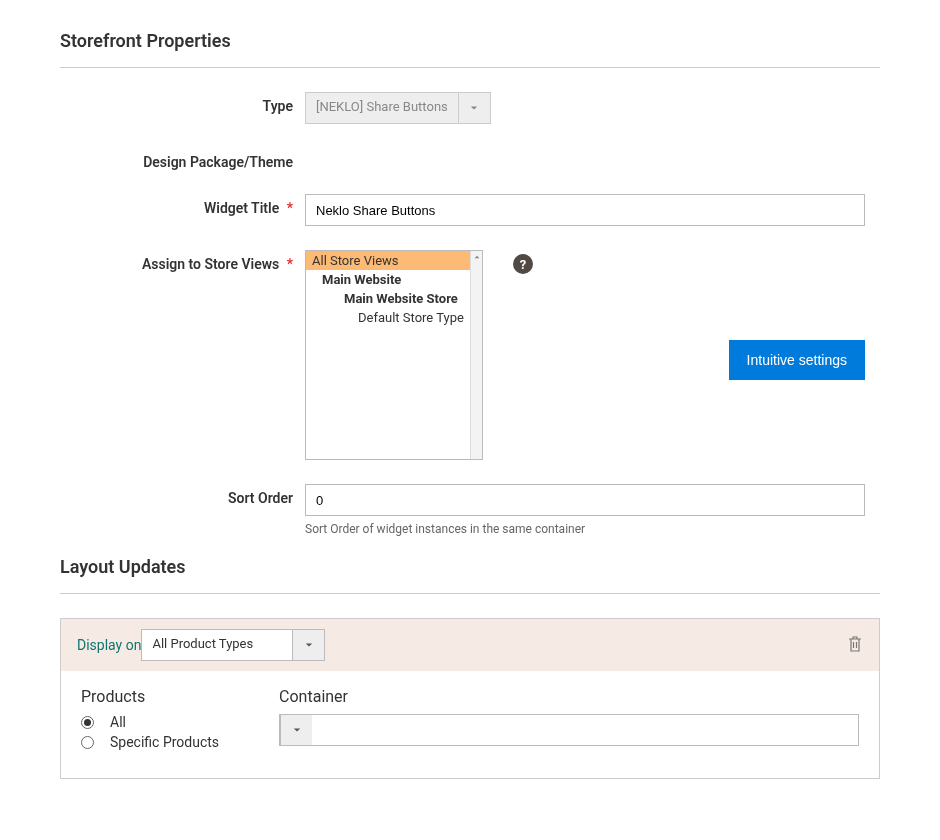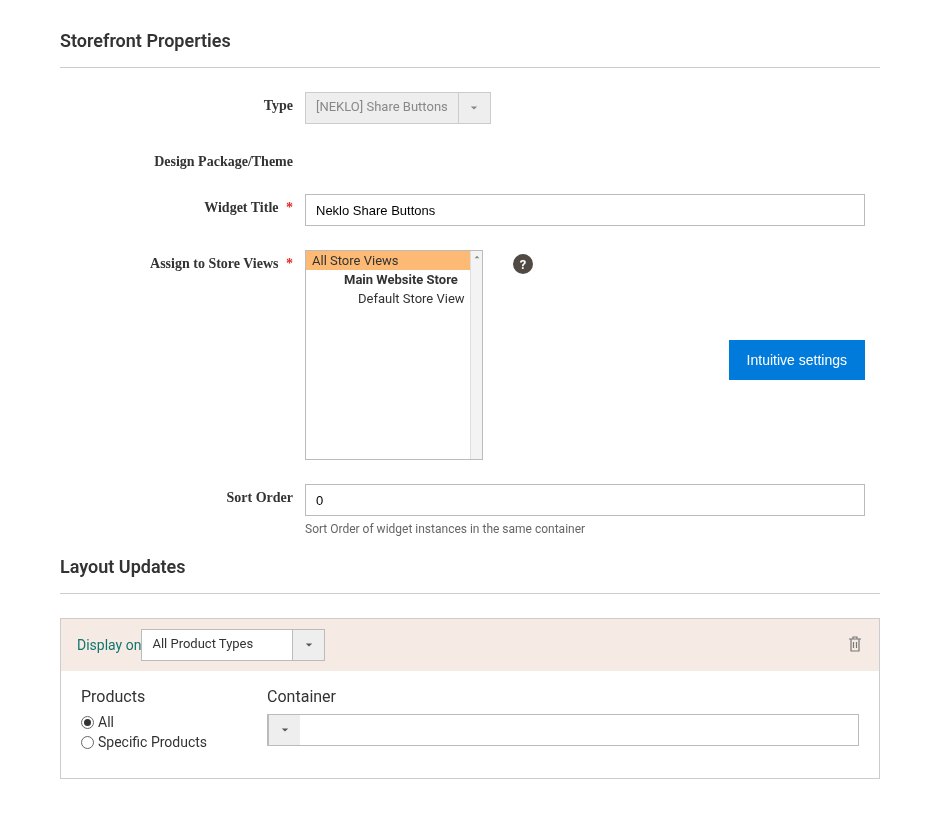--- a/index.html
+++ b/index.html
@@ -30,21 +30,20 @@
     margin-bottom: 24px;
   }
   .form-label {
     width: 245px;
     text-align: right;
     padding-right: 12px;
     padding-top: 6px;
     font-weight: 600;
     font-size: 14px;
     color: #333;
-    font-family: Liberation Serif, serif;
   }
   .required-mark {
     color: #e02b27;
     font-size: 14px;
     margin-left: 4px;
   }
   .form-control-wrap {
     flex: 1;
     max-width: 560px;
     position: relative;
@@ -188,21 +187,21 @@
     gap: 60px;
   }
   .sub-label {
     font-size: 16px;
     color: #333;
     margin-bottom: 8px;
   }
   .radio-row {
     display: flex;
     align-items: center;
-    gap: 4px;
+    gap: 16px;
     font-size: 14px;
     margin-bottom: 4px;
   }
   .radio {
     width: 13px; height: 13px;
     border: 1px solid #666;
     border-radius: 50%;
     display: inline-flex;
     align-items: center;
     justify-content: center;
@@ -253,22 +252,23 @@
 
 <div class="form-row" style="position:relative;">
   <div class="form-label">
     <span>Assign to Store Views</span>
     <span class="required-mark">*</span>
   </div>
   <div class="form-control-wrap">
     <div class="store-views">
       <div class="multiselect">
         <div class="ms-item selected">All Store Views</div>
+        <div class="ms-item bold ind1">Main Website</div>
         <div class="ms-item bold ind2">Main Website Store</div>
-        <div class="ms-item ind3">Default Store View</div>
+        <div class="ms-item ind3">Default Store Type</div>
         <div class="scroll">
           <div class="arr">
               <svg viewBox="0 0 10 10">
                 <path d="M1 7 L5 3 L9 7 Z" fill="currentColor"></path>
               </svg>
             </div>
         </div>
       </div>
       <div class="help-icon">?</div>
     </div>

